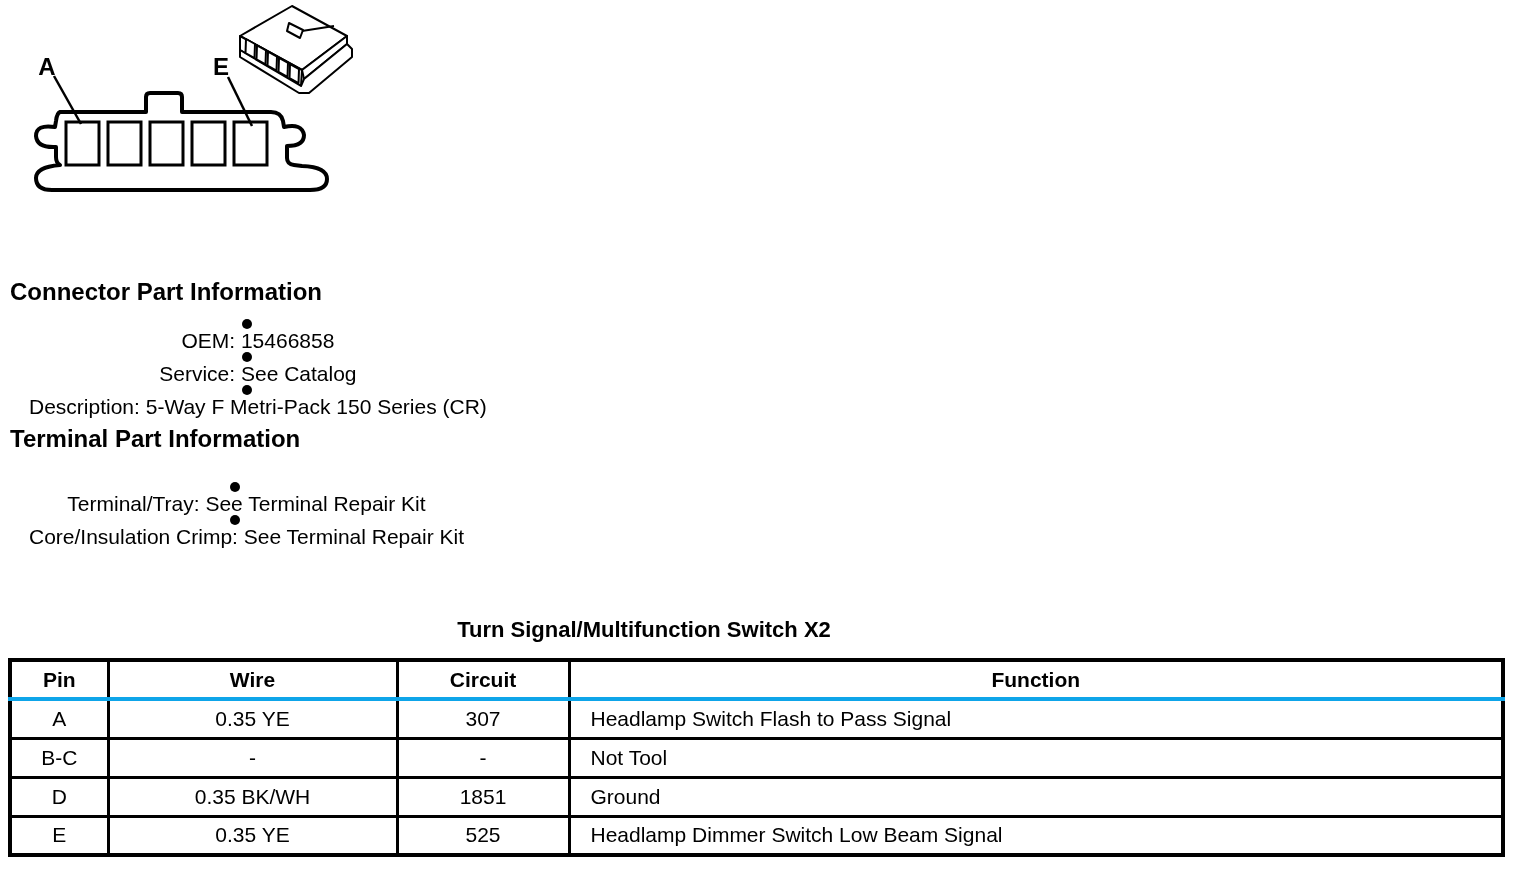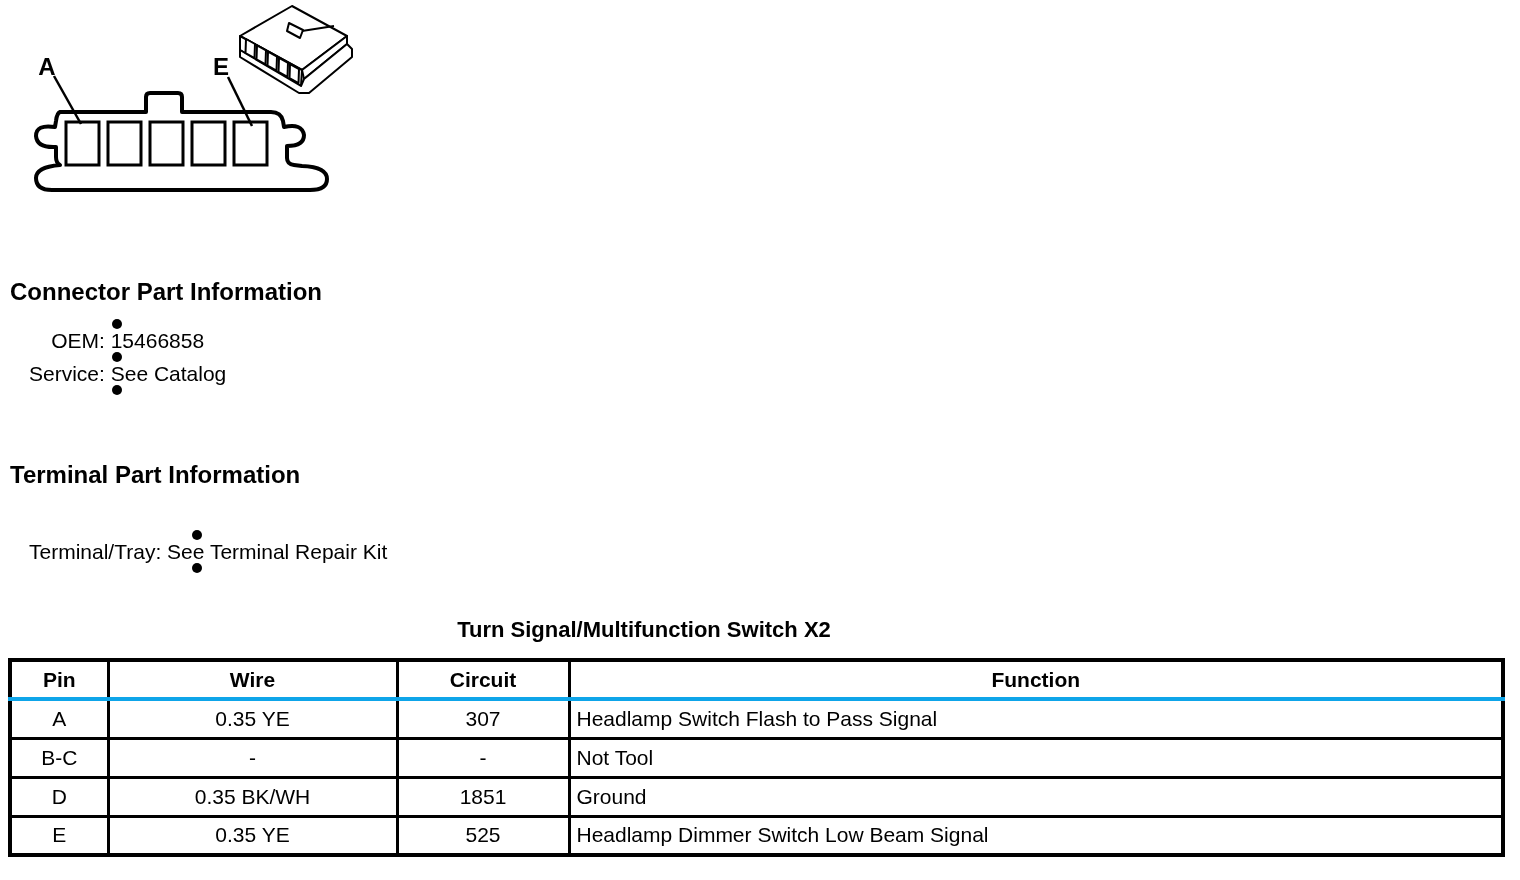--- a/index.html
+++ b/index.html
@@ -36,33 +36,33 @@
   
   .section-heading {
     position: absolute;
     left: 10px;
     margin: 0;
     font-size: 24px;
     line-height: 26px;
     font-weight: bold;
   }
   #connector-heading { top: 263px; margin-top: 16px; }
-  #terminal-heading  { top: 426px; margin-top: 36px; }
+  #terminal-heading  { top: 426px; }
 
   
   .bullet-list {
     position: absolute;
     left: 29px;
     margin: 0;
     padding: 0;
     list-style: none;
     font-size: 21px;
   }
   #connector-list { top: 319px; }
-  #terminal-list  { top: 482px; margin-top: 48px; }
+  #terminal-list  { top: 482px; }
   .bullet-list li {
     display: flex;
     align-items: center;
     height: 33px;
     white-space: nowrap;
     flex-direction: column;
   }
   .dot {
     flex: none;
     width: 10px;
@@ -103,21 +103,21 @@
     vertical-align: middle;
     overflow: hidden;
     white-space: nowrap;
   }
   .pin-table th {
     font-weight: bold;
     border-bottom: 4px solid #0ea5e9;
   }
   .pin-table td.fn {
     text-align: left;
-    padding-left: 6px;
+    padding-left: 20px;
   }
   .col-pin     { width: 98px; }
   .col-wire    { width: 289px; }
   .col-circuit { width: 172px; }
 </style>
 </head>
 <body>
 
 <div class="page">
 
@@ -170,31 +170,33 @@
     <li>
       <span class="dot"></span>
       <span>OEM: 15466858</span>
     </li>
     <li>
       <span class="dot"></span>
       <span>Service: See Catalog</span>
     </li>
     <li>
       <span class="dot"></span>
+      <span>Description: 5-Way F Metri-Pack 150 Series (CR)</span>
     </li>
   </ul>
 
   <h2 class="section-heading" id="terminal-heading">Terminal Part Information</h2>
   <ul class="bullet-list" id="terminal-list">
     <li>
       <span class="dot"></span>
       <span>Terminal/Tray: See Terminal Repair Kit</span>
     </li>
     <li>
       <span class="dot"></span>
+      <span>Core/Insulation Crimp: See Terminal Repair Kit</span>
     </li>
   </ul>
 
   <div class="table-title">Turn Signal/Multifunction Switch X2</div>
 
   <table class="pin-table">
     <colgroup>
       <col class="col-pin">
         <col class="col-wire">
         <col class="col-circuit">

